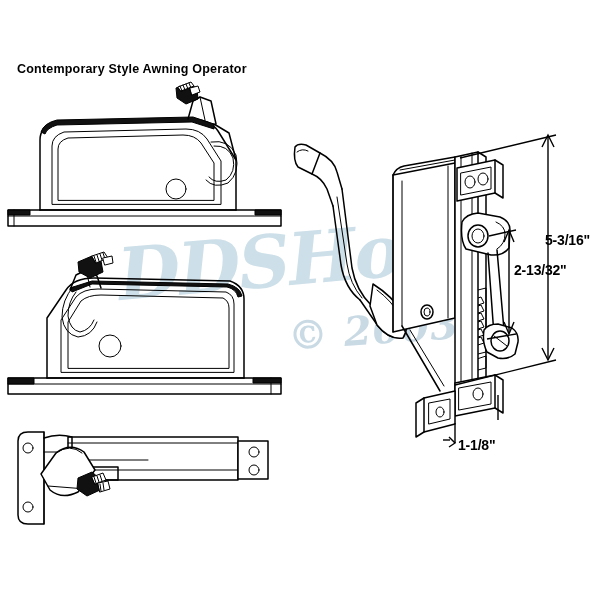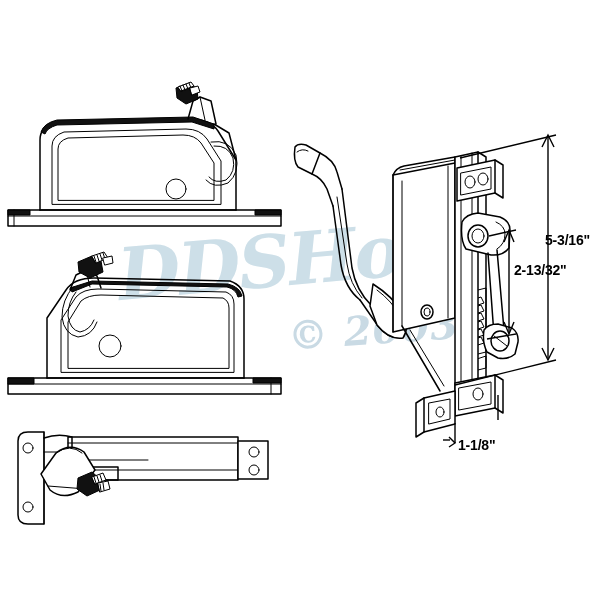--- a/index.html
+++ b/index.html
@@ -291,20 +291,21 @@
 
       <g>
         <path class="dimline" d="M455 423 L455 443"></path>
         <path class="dimline" d="M449 437 L455 443 L449 447"></path>
         <path class="dimline" d="M450 440 L443 440"></path>
         <path class="dimline" d="M498 395 L498 420"></path>
       </g>
     </g>
   </svg>
 
+  <div id="drawing-title">Contemporary Style Awning Operator</div>
 
   <div class="dim-label" id="dim-overall-label">5-3/16"</div>
 
   <div class="dim-label" id="dim-middle-label">2-13/32"</div>
 
   <div class="dim-label" id="dim-width-label">1-1/8"</div>
 
 </div>
 
 </body></html>

